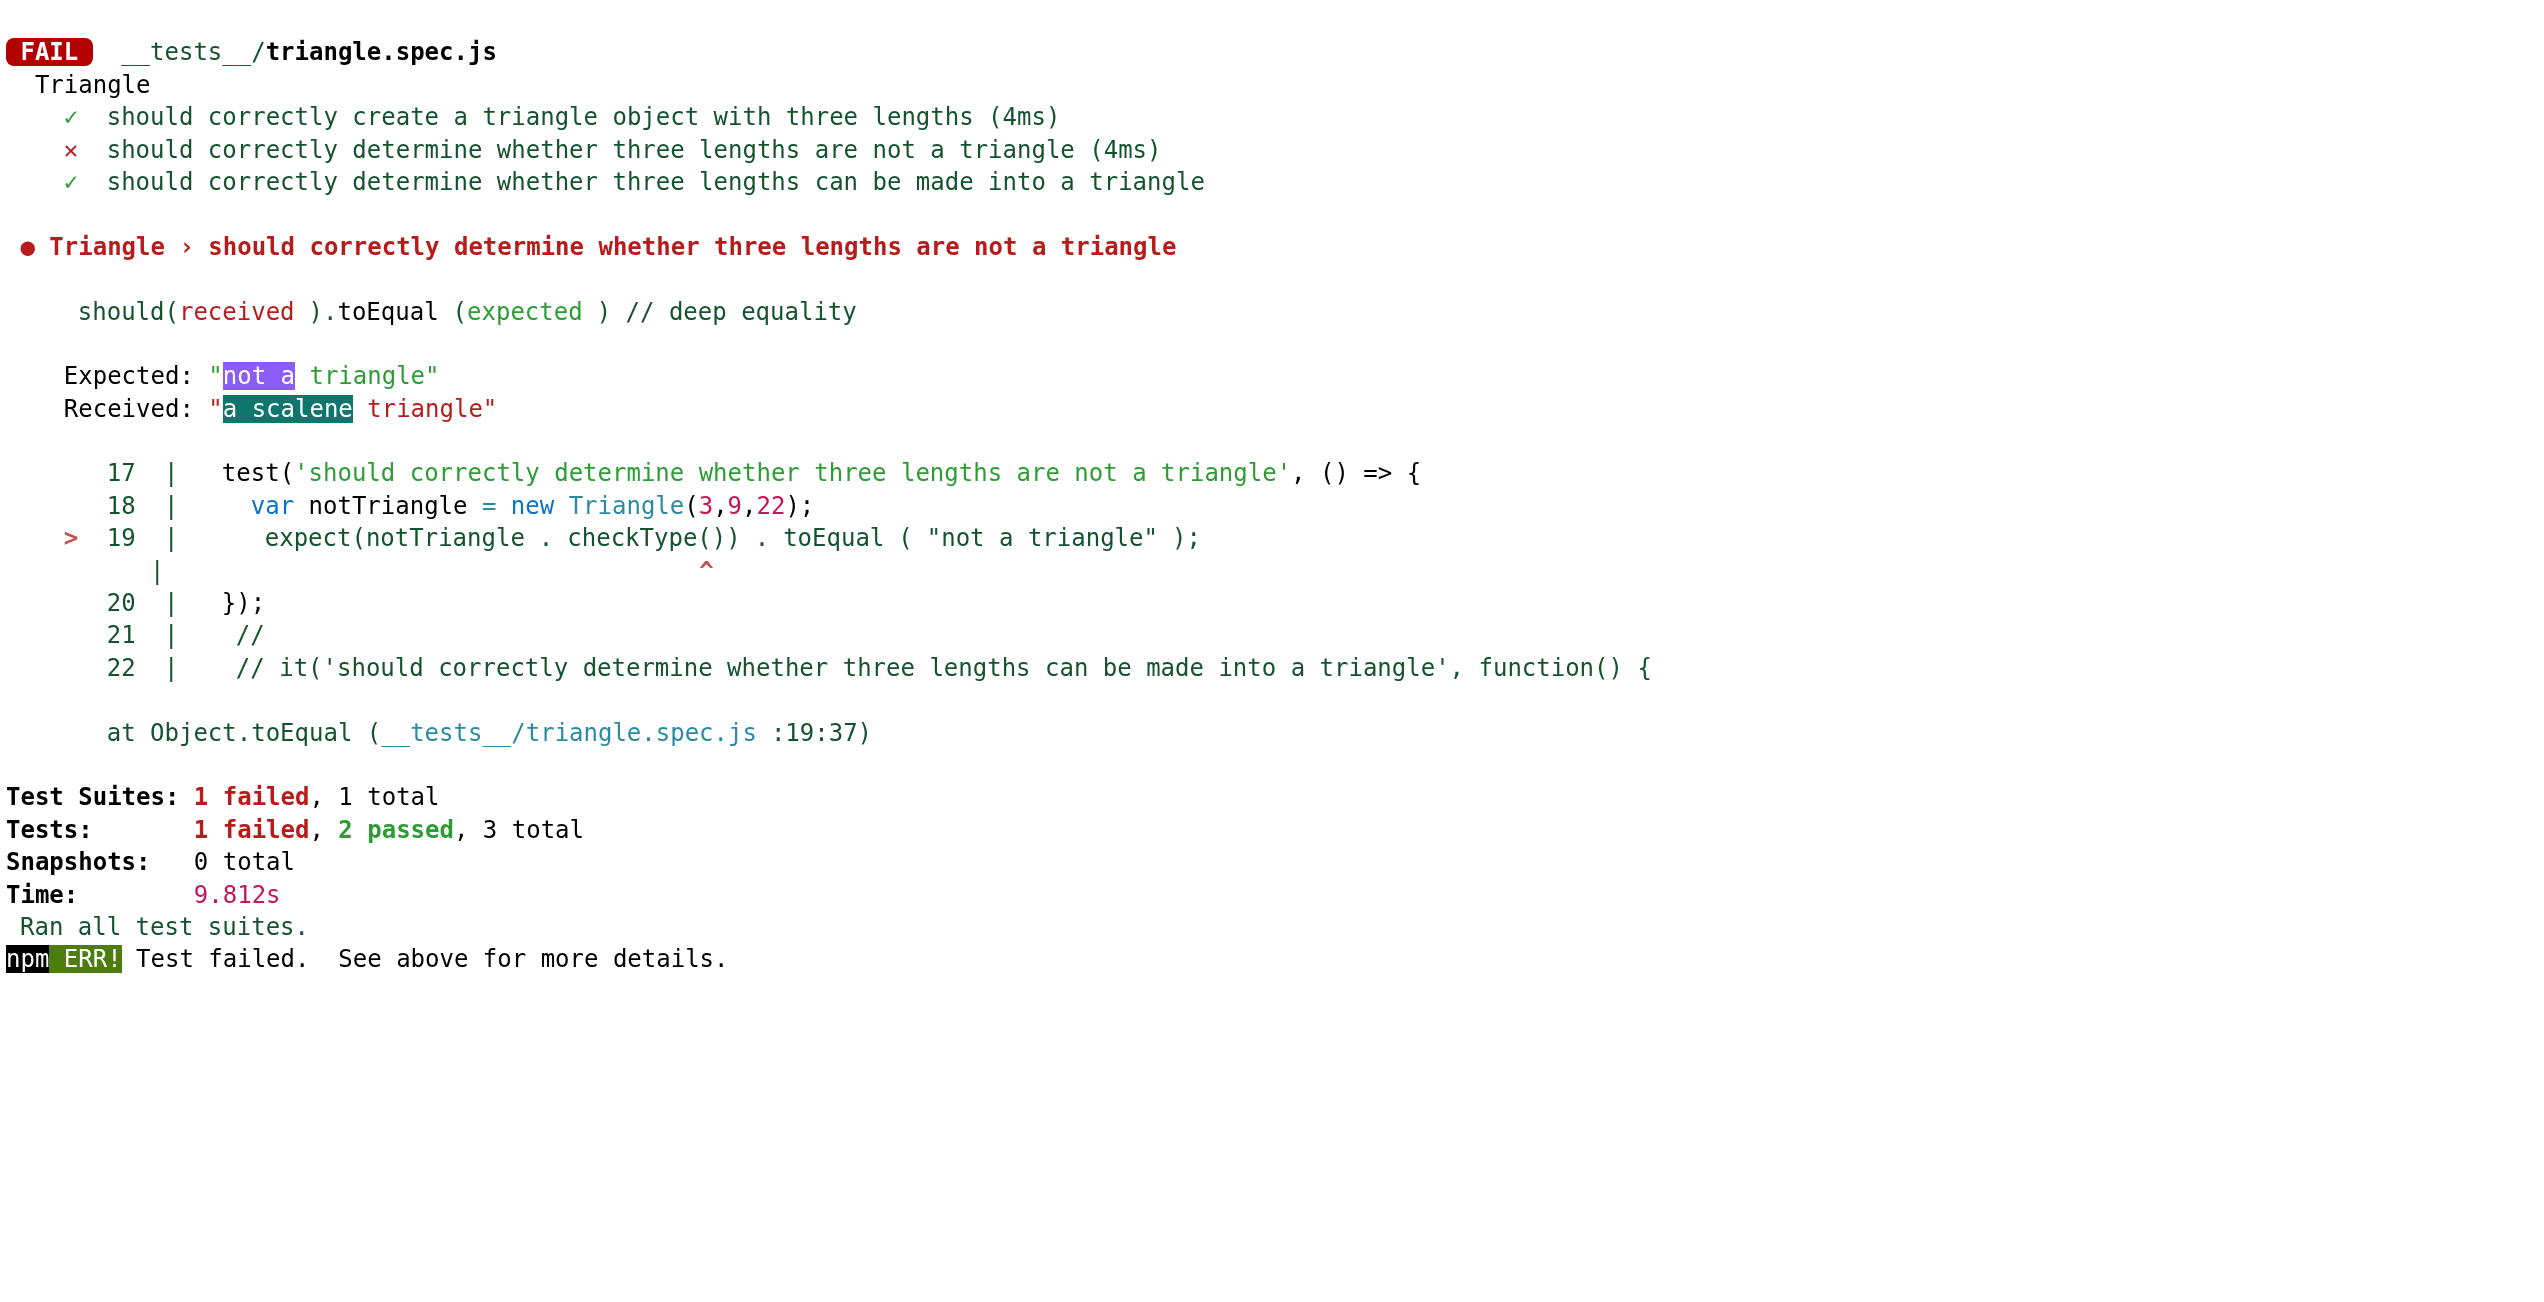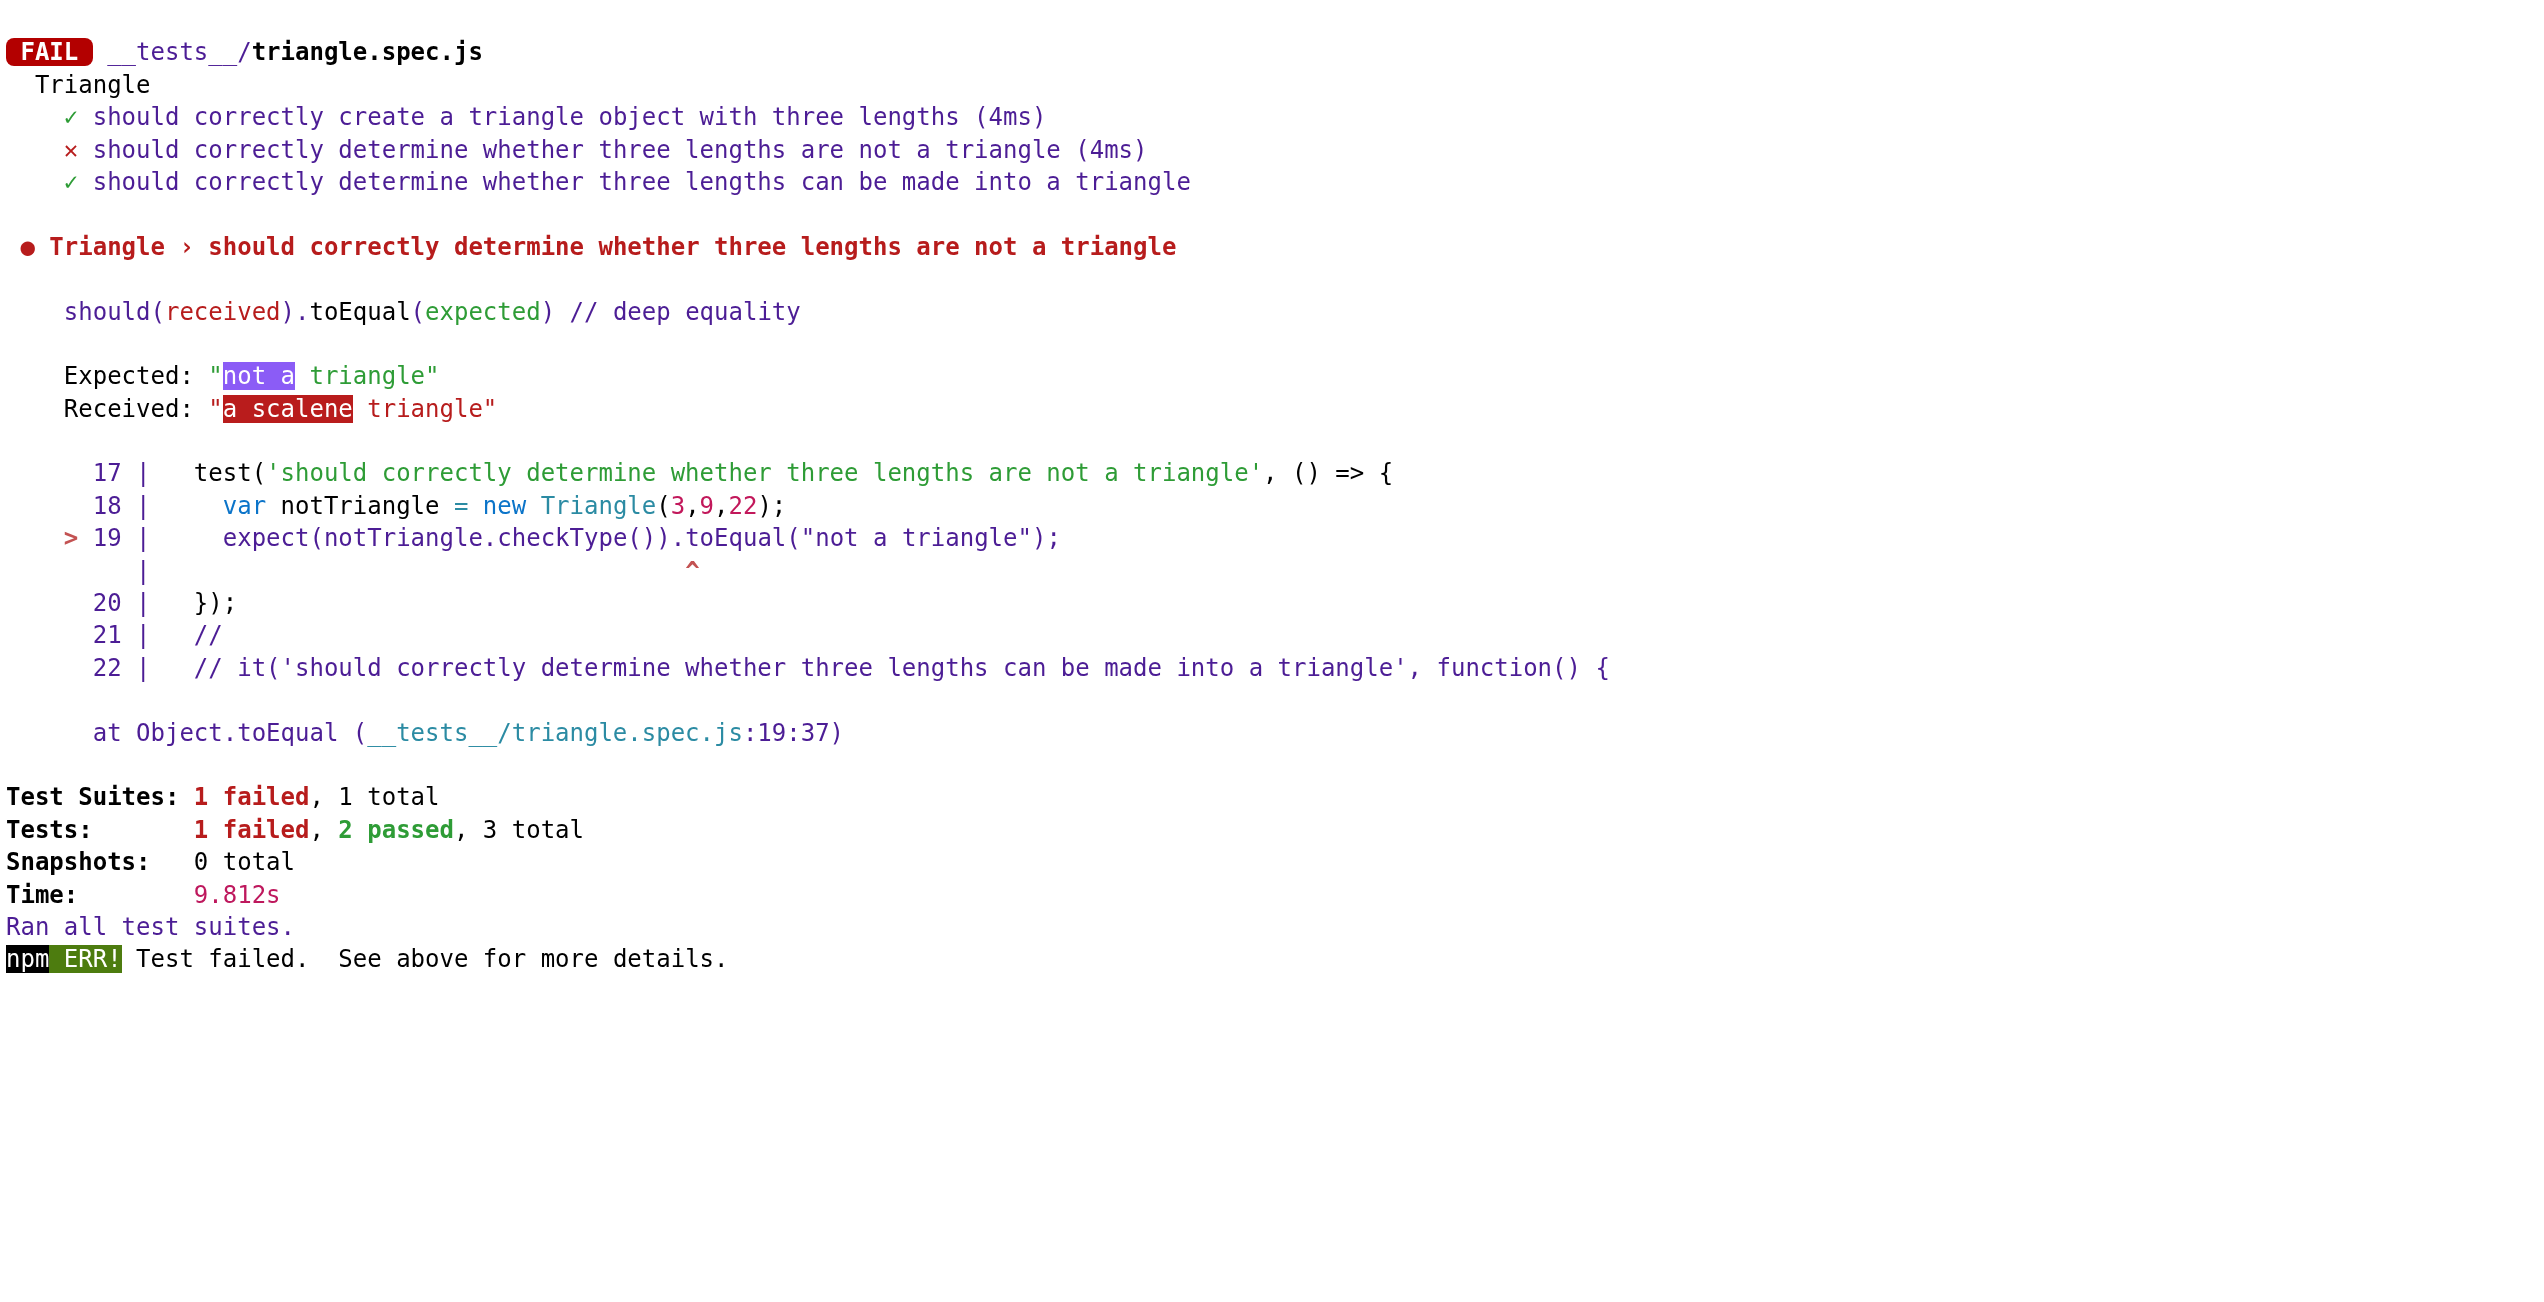--- a/index.html
+++ b/index.html
@@ -6,31 +6,31 @@
     margin: 0;
     padding: 0;
     background: #ffffff;
     color: #000;
     font-family: "Menlo", "Consolas", "DejaVu Sans Mono", monospace;
     font-size: 24px;
     line-height: 1.35;
   }
   .wrap { padding: 4px 6px 10px 6px; white-space: pre; }
   .bold { font-weight: 700; }
-  .dim  { color: #4c1d95; }
+  .dim  { color: #14532d; margin-left: 14px; }
   .fg-green { color: #2e9c36; }
   .fg-red   { color: #b71c1c; }
   .fg-red-soft { color: #c35252; }
   .fg-teal  { color: #2b8ba3; }
   .fg-olive { color: #be185d; }
   .fg-purple{ color: #c2185b; }
   .fg-blue  { color: #0b74c9; }
   .bg-red-inv   { background:#b30000; color:#ffffff;border-radius:8px; }
   .bg-green-inv { background:#8b5cf6; color:#ffffff; }
-  .bg-dred-inv  { background:#b91c1c; color:#ffffff; }
+  .bg-dred-inv  { background:#0f766e; color:#ffffff; }
   .bg-black-inv { background:#000000; color:#ffffff; }
   .bg-red2-inv  { background:#4d7c0f; color:#ffffff; }
 </style>
 </head>
 <body>
 
 <div class="wrap">
 <span class="bg-red-inv bold"> FAIL </span><span class="dim"> __tests__/</span><span class="bold">triangle.spec.js</span>
 <span>  Triangle</span>
 <span>    </span><span class="fg-green">✓</span><span> </span><span class="dim">should correctly create a triangle object with three lengths (4ms)</span>

